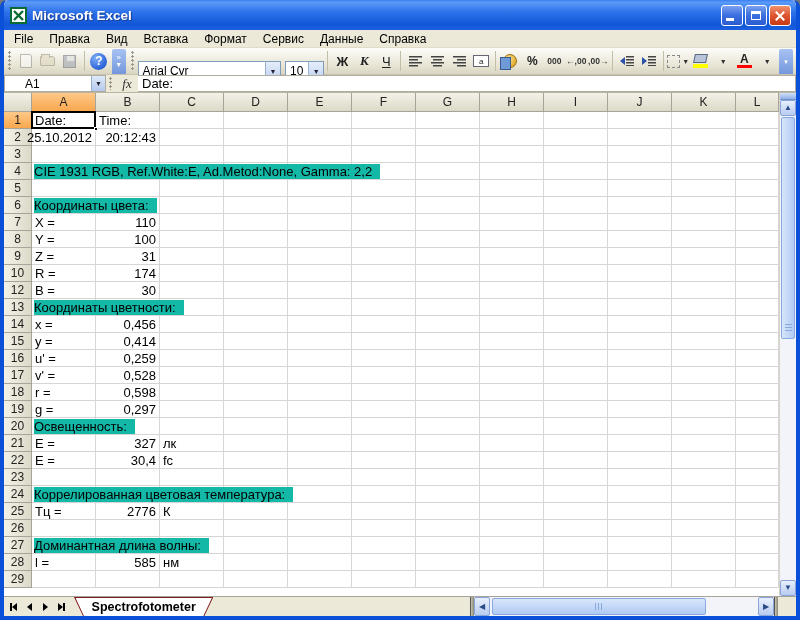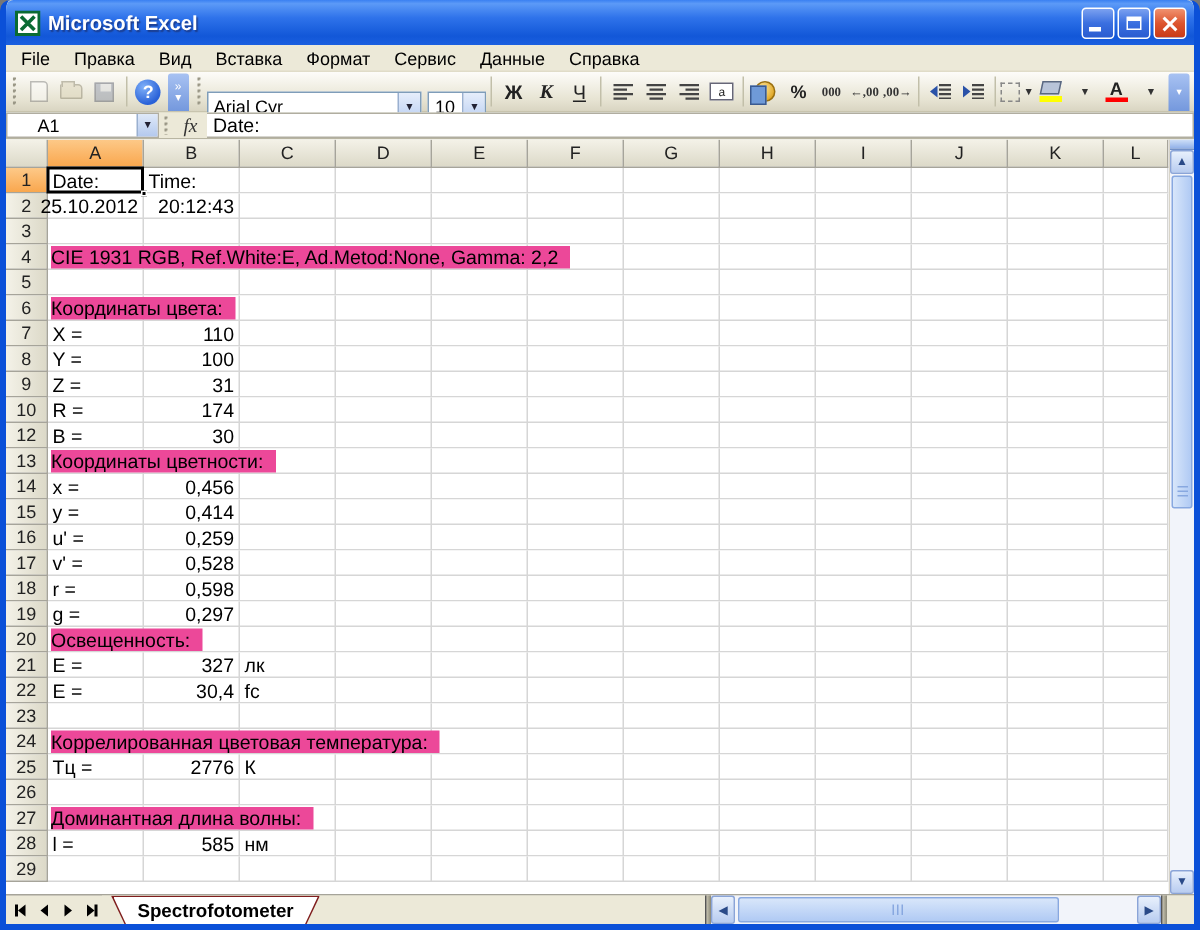--- a/index.html
+++ b/index.html
@@ -58,21 +58,21 @@
   .bold-l { font-weight:bold; } .italic-l { font-style:italic; font-family:"Liberation Serif",serif; font-weight:bold; }
   .under-l { text-decoration:underline; }
   .align-ic { width:13px; height:12px; background-repeat:no-repeat;
     background-image:linear-gradient(#444,#444),linear-gradient(#444,#444),linear-gradient(#444,#444),linear-gradient(#444,#444); }
   .al-l { background-size:13px 1.5px,9px 1.5px,13px 1.5px,9px 1.5px; background-position:0 1px,0 4px,0 7px,0 10px; }
   .al-c { background-size:13px 1.5px,9px 1.5px,13px 1.5px,9px 1.5px; background-position:0 1px,2px 4px,0 7px,2px 10px; }
   .al-r { background-size:13px 1.5px,9px 1.5px,13px 1.5px,9px 1.5px; background-position:0 1px,4px 4px,0 7px,4px 10px; }
   .merge-ic { width:16px; height:12px; border:1px solid #667; font-size:8px; display:flex; align-items:center; justify-content:center; background:#fff; }
   .coin-ic { width:14px; height:14px; border-radius:50%; background:radial-gradient(circle at 35% 35%,#ffe9a0,#e0a828 75%); border:1px solid #9a7010; position:relative; }
   .coin-ic:before { content:""; position:absolute; left:-4px; top:2px; width:9px; height:11px; background:#6f9ad8; border:1px solid #3a5a90; }
-  .tiny-num { font-size:8.5px; font-weight:bold; letter-spacing:0; color:#333; white-space:nowrap;font-family:Liberation Serif, serif; }
+  .tiny-num { font-size:8.5px; font-weight:bold; letter-spacing:0; color:#333; white-space:nowrap; }
   .indent-ic { display:flex; align-items:center; gap:1px; }
   .lines-s { width:8px; height:10px; background-repeat:no-repeat;
     background-image:linear-gradient(#444,#444),linear-gradient(#444,#444),linear-gradient(#444,#444),linear-gradient(#444,#444);
     background-size:8px 1.5px; background-position:0 0,0 3px,0 6px,0 9px; }
   .tri { width:0; height:0; }
   .tri-l4 { border-top:4px solid transparent; border-bottom:4px solid transparent; border-right:5px solid #2a52a8; }
   .tri-r4 { border-top:4px solid transparent; border-bottom:4px solid transparent; border-left:5px solid #2a52a8; }
   .border-ic { width:13px; height:13px; border:1px dashed #888; }
   .bucket-ic { width:13px; height:9px; background:#b8c4d8; border:1px solid #5a6880; transform:skewX(-12deg); }
   .color-bar { position:absolute; left:3px; bottom:2px; width:15px; height:3.5px; }
@@ -101,21 +101,21 @@
   .col-h.last { flex:0 0 43px; width:43px; }
   .col-h.sel, .row-h.sel { background:linear-gradient(180deg,#fdc988,#f9a74e); }
   .grid-row { display:flex; height:17px; }
   .row-h { width:28px; flex:0 0 28px; background:linear-gradient(90deg,#f4f2e8,#dcd9c8);
            border-right:1px solid #a6a49a; border-bottom:1px solid #a6a49a;
            display:flex; align-items:center; justify-content:center; font-size:12px; color:#222; }
   .cell { flex:0 0 64px; width:64px; border-right:1px solid #d6d6d6; border-bottom:1px solid #d6d6d6;
           font-size:13px; position:relative; background:#fff; padding:0 3px; display:flex; align-items:center; overflow:visible; white-space:nowrap; }
   .cell.last { flex:0 0 43px; width:43px; }
   .cell.num { justify-content:flex-end; }
-  .cell .ov-span { position:absolute; left:2px; top:1px; height:15px; line-height:15px; background:#ec4899; padding-right:8px; z-index:2; white-space:nowrap; }
+  .cell .ov-span { position:absolute; left:2px; top:1px; height:15px; line-height:15px; background:#14b8a6; padding-right:8px; z-index:2; white-space:nowrap; }
   .sel-border { position:absolute; left:-1px; top:-1px; right:-1px; bottom:-1px; border:2px solid #000; z-index:3; pointer-events:none; }
   .fill-handle { position:absolute; right:-3px; bottom:-3px; width:4px; height:4px; background:#000; border:1px solid #fff; z-index:4; pointer-events:none; }
 
   
   .vscroll { width:17px; flex:0 0 17px; background:#f2f4fa; display:flex; flex-direction:column; border-left:1px solid #d8d4c8; }
   .v-split { height:7px; flex:0 0 7px; background:linear-gradient(180deg,#cfe0f8,#90b0e8); border-bottom:1px solid #7090c8; }
   .sc-btn { height:16px; flex:0 0 16px; background:linear-gradient(180deg,#e8f0fc,#b8ccf0); border:1px solid #8aa4d8; border-radius:2px;
             display:flex; align-items:center; justify-content:center; }
   .sc-btn.h { width:16px; flex:0 0 16px; height:100%; background:linear-gradient(180deg,#e8f0fc,#b8ccf0); }
   .v-thumb { height:222px; flex:0 0 222px; margin:1px; background:linear-gradient(90deg,#d8e6fa,#b0caf4); border:1px solid #88a8e0; border-radius:2px;

